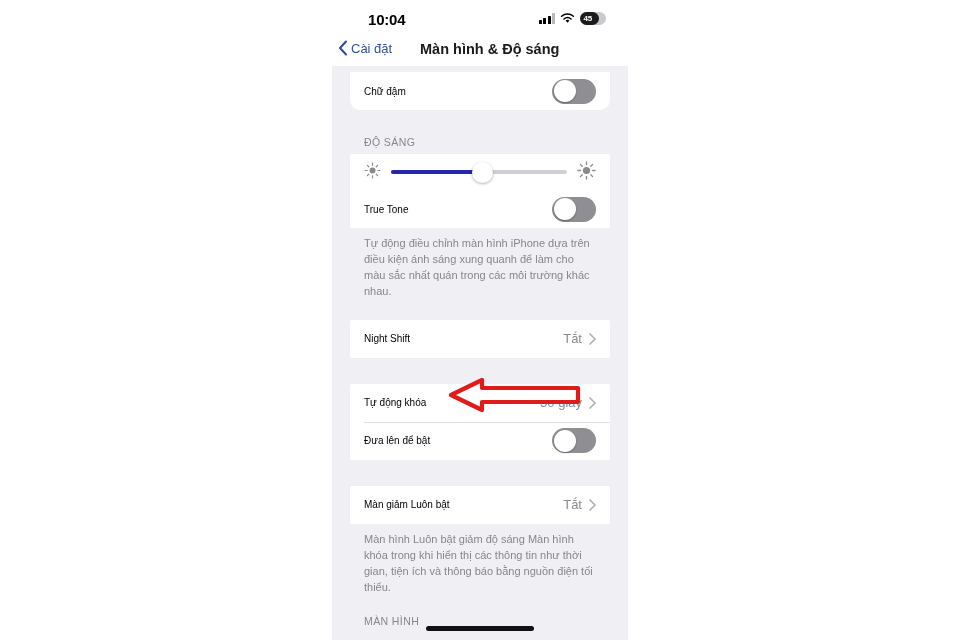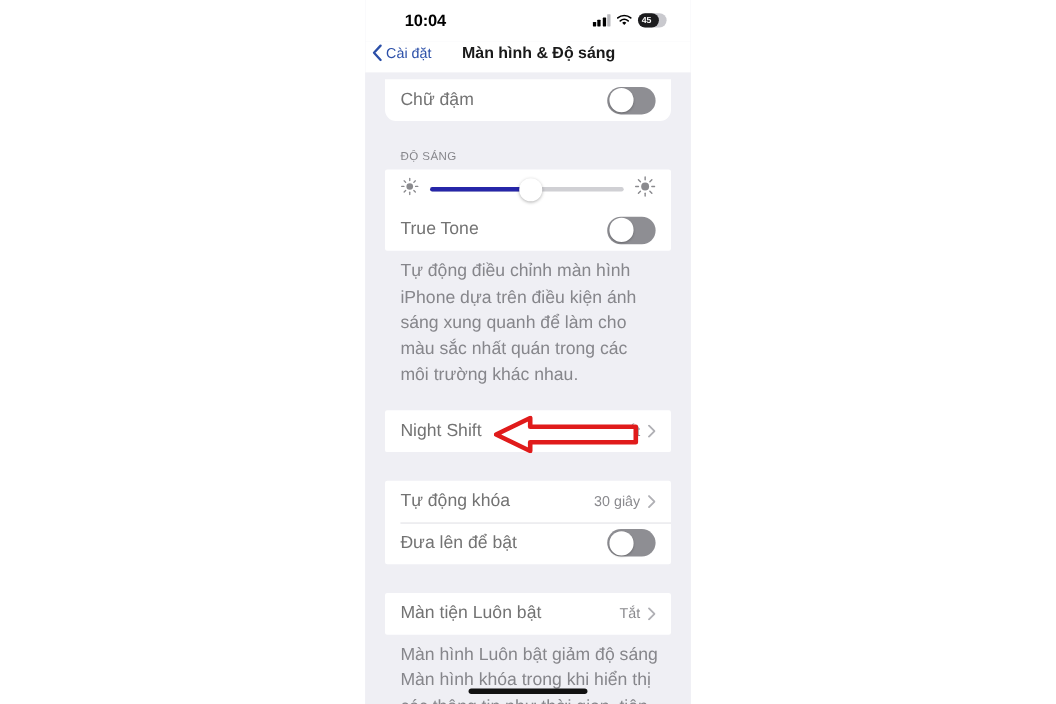--- a/index.html
+++ b/index.html
@@ -149,22 +149,22 @@
     box-sizing: border-box;
   }
   .row + .row::before {
     content: "";
     position: absolute;
     left: 14px; right: 0; top: 0;
     height: 1px;
     background: #e2e2e6;
   }
   .row-label {
-    font-size: 16px;
-    color: #737373;
+    font-size: 10px;
+    color: #000000;
   }
   .row-right {
     display: flex;
     align-items: center;
     gap: 7px;
   }
   .row-value {
     font-size: 13px;
     color: #8a8a8e;
   }
@@ -195,21 +195,21 @@
   
   .section-header {
     font-size: 10.5px;
     color: #86868b;
     letter-spacing: 0.4px;
     padding: 0 0 6px 32px;
   }
 
   
   .footnote {
-    font-size: 16px;
+    font-size: 11px;
     line-height: 1.47;
     color: #86868b;
     padding: 7px 30px 0 32px;
   }
 
   
   .slider-row {
     display: flex;
     align-items: center;
     gap: 10px;
@@ -413,21 +413,21 @@
           <span class="toggle">
               <span class="knob"></span>
             </span>
         </div>
       </div>
 
       <div class="sp26"></div>
 
       <div class="card">
         <div class="row">
-          <span class="row-label">Màn tiện Luôn bật</span>
+          <span class="row-label">Màn giảm Luôn bật</span>
           <span class="row-right">
             <span class="row-value">Tắt</span>
             <span>
               <svg class="chev-right" viewBox="0 0 7 12">
                 <path d="M1 1 L6 6 L1 11" stroke="#b0b0b5" stroke-width="1.7" fill="none" stroke-linecap="round" stroke-linejoin="round"></path>
               </svg>
             </span>
           </span>
         </div>
       </div>

